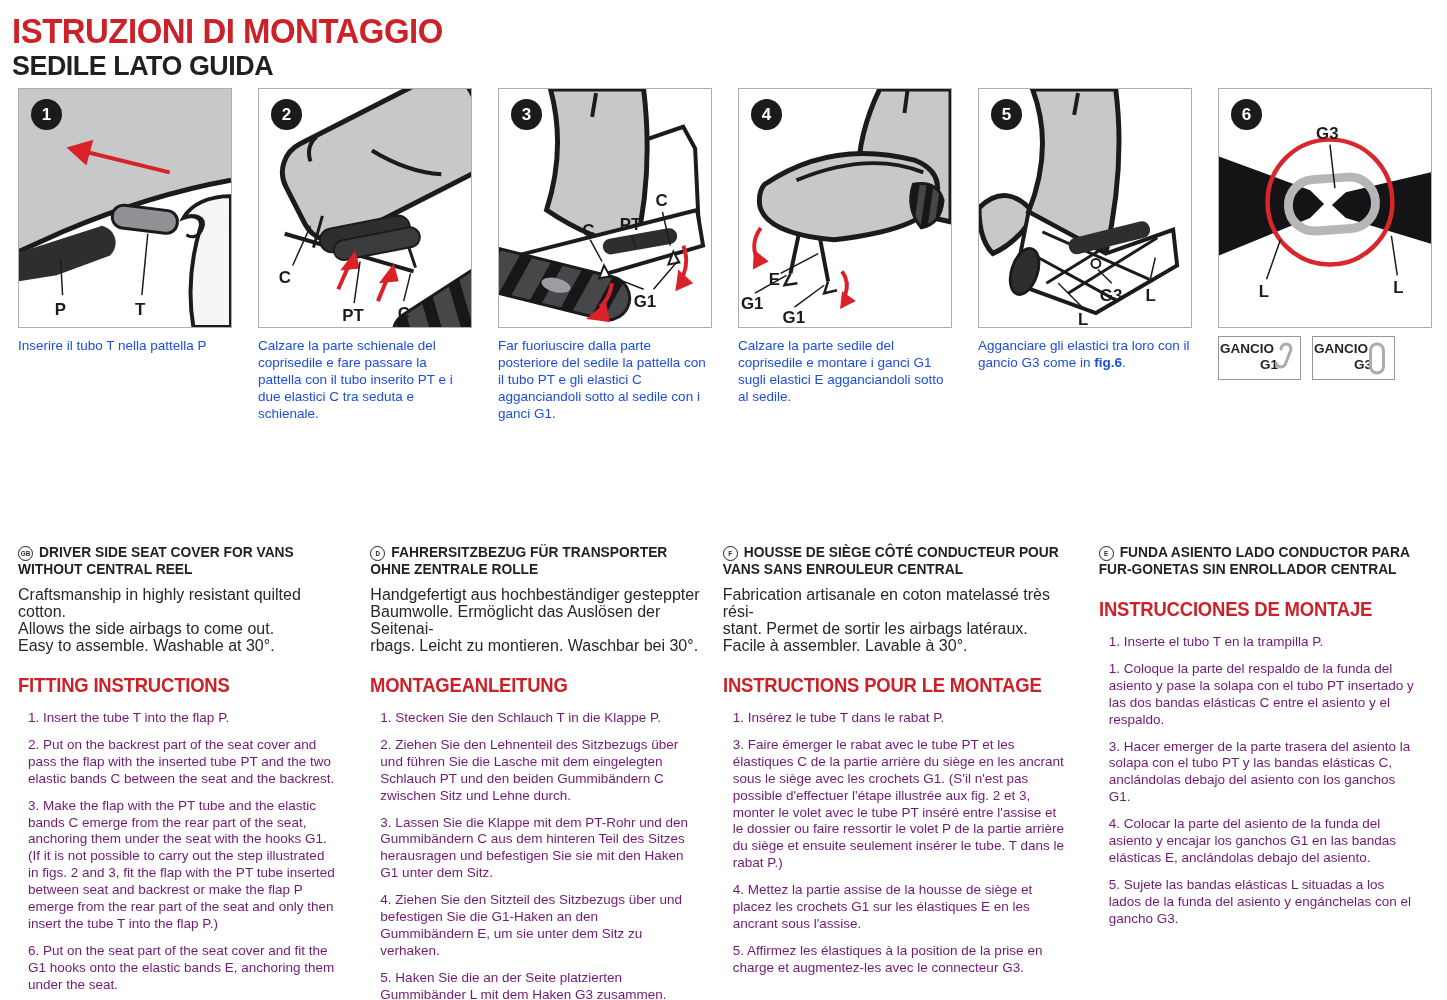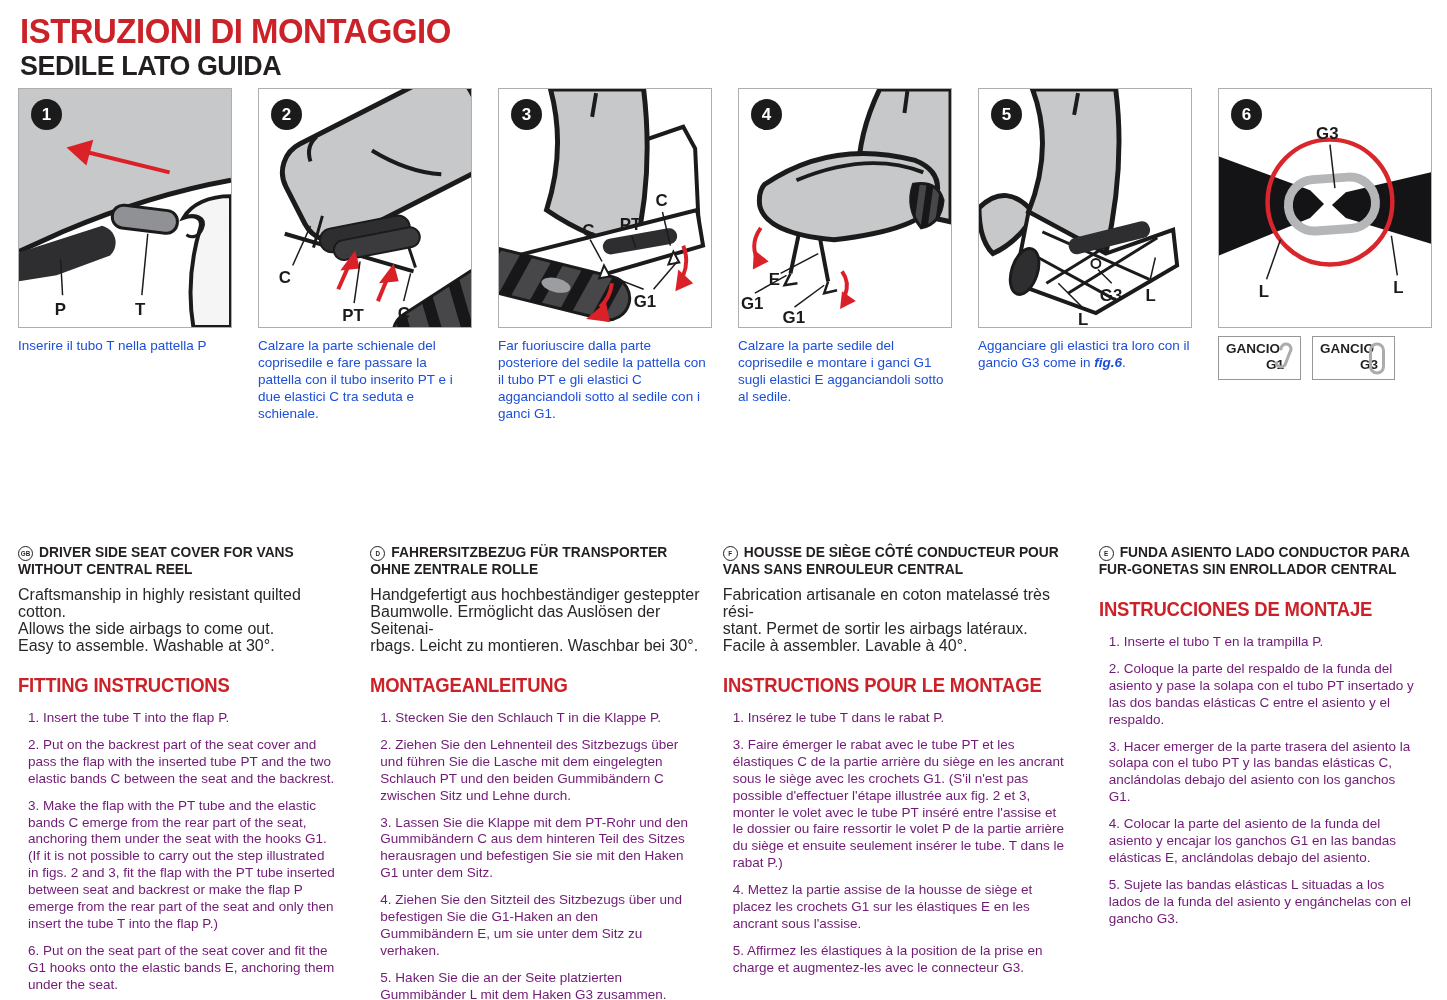--- a/index.html
+++ b/index.html
@@ -1,21 +1,21 @@
 <!DOCTYPE html>
 <html><head>
 <meta charset="utf-8">
 <style>
   html,body{margin:0;padding:0;}
   body{
     width:1447px;height:1000px;overflow:hidden;background:#ffffff;
     font-family:"Liberation Sans",sans-serif;color:#231f20;
   }
   .page{position:relative;width:1447px;height:1000px;}
-  header{padding:12px 0 0 20px;}
+  header{padding:12px 0 0 12px;}
   h1{
     margin:0;font-size:35px;line-height:38px;font-weight:bold;color:#cb2229;
     letter-spacing:-0.5px;transform:scaleX(0.94);transform-origin:left;white-space:nowrap;
   }
   h2{
     margin:0;font-size:28px;line-height:32px;font-weight:bold;color:#231f20;
     letter-spacing:-0.5px;transform:scaleX(0.96);transform-origin:left;white-space:nowrap;
   }
   .figures{
     display:flex;justify-content:space-between;align-items:flex-start;
@@ -26,25 +26,25 @@
     position:relative;width:212px;height:238px;border:1px solid #aeaeae;background:#fff;
   }
   .num{
     position:absolute;top:10px;left:12px;width:31px;height:31px;border-radius:50%;
     background:#1b1b1b;color:#fff;font-size:17px;font-weight:bold;
     display:flex;align-items:center;justify-content:center;z-index:2;
   }
   .caption{
     margin:9px 0 0 0;font-size:13.5px;line-height:17px;color:#1d4ed8;max-width:212px;
   }
-  .caption b{font-weight:bold;font-style:italic;}
+  .caption b{font-weight:bold;}
   .legend-row{display:flex;gap:11px;margin-top:8px;}
   .legend-box{
     position:relative;width:83px;height:44px;border:1px solid #979797;box-sizing:border-box;
-    padding:4px 6px 0 7px;
+    padding:4px 6px 0 1px;
   }
   .legend-box .t1{font-size:13.5px;font-weight:bold;line-height:16px;display:block;width:58px;}
   .legend-box .t2{font-size:13.5px;font-weight:bold;line-height:16px;display:block;width:58px;text-align:right;}
   .legend-box svg{position:absolute;right:7px;top:5px;}
   .columns{
     display:grid;grid-template-columns:repeat(4,1fr);gap:22px;padding:0 18px;
   }
   .col-head{
     margin:0;font-size:13.8px;line-height:17px;font-weight:bold;color:#231f20;
   }
@@ -348,36 +348,36 @@
         <p>3. Lassen Sie die Klappe mit dem PT-Rohr und den Gummibändern C aus dem hinteren Teil des Sitzes herausragen und befestigen Sie sie mit den Haken G1 unter dem Sitz.</p>
         <p>4. Ziehen Sie den Sitzteil des Sitzbezugs über und befestigen Sie die G1-Haken an den Gummibändern E, um sie unter dem Sitz zu verhaken.</p>
         <p>5. Haken Sie die an der Seite platzierten Gummibänder L mit dem Haken G3 zusammen. (Abb. 6)</p>
       </div>
     </div>
 
     <div class="col">
       <h3 class="col-head"><span class="badge">F</span><span>HOUSSE DE SIÈGE CÔTÉ CONDUCTEUR POUR VANS SANS ENROULEUR CENTRAL</span></h3>
       <p class="intro">Fabrication artisanale en coton matelassé très rési-
 stant. Permet de sortir les airbags latéraux.
-Facile à assembler. Lavable à 40°.</p>
+Facile à assembler. Lavable à 30°.</p>
       <h4 class="red-head">INSTRUCTIONS POUR LE MONTAGE</h4>
       <div class="steps">
         <p>1. Insérez le tube T dans le rabat P.</p>
         <p>3. Faire émerger le rabat avec le tube PT et les élastiques C de la partie arrière du siège en les ancrant sous le siège avec les crochets G1. (S'il n'est pas possible d'effectuer l'étape illustrée aux fig. 2 et 3, monter le volet avec le tube PT inséré entre l'assise et le dossier ou faire ressortir le volet P de la partie arrière du siège et ensuite seulement insérer le tube. T dans le rabat P.)</p>
         <p>4. Mettez la partie assise de la housse de siège et placez les crochets G1 sur les élastiques E en les ancrant sous l'assise.</p>
         <p>5. Affirmez les élastiques à la position de la prise en charge et augmentez-les avec le connecteur G3.</p>
       </div>
     </div>
 
     <div class="col">
       <h3 class="col-head"><span class="badge">E</span><span>FUNDA ASIENTO LADO CONDUCTOR PARA FUR-GONETAS SIN ENROLLADOR CENTRAL</span></h3>
       <h4 class="red-head">INSTRUCCIONES DE MONTAJE</h4>
       <div class="steps">
         <p>1. Inserte el tubo T en la trampilla P.</p>
-        <p>2. Coloque la parte del respaldo de la funda del asiento y pase la solapa con el tubo PT insertado y las dos bandas elásticas C entre el asiento y el respaldo.</p>
+        <p>1. Coloque la parte del respaldo de la funda del asiento y pase la solapa con el tubo PT insertado y las dos bandas elásticas C entre el asiento y el respaldo.</p>
         <p>3. Hacer emerger de la parte trasera del asiento la solapa con el tubo PT y las bandas elásticas C, anclándolas debajo del asiento con los ganchos G1.</p>
         <p>4. Colocar la parte del asiento de la funda del asiento y encajar los ganchos G1 en las bandas elásticas E, anclándolas debajo del asiento.</p>
         <p>5. Sujete las bandas elásticas L situadas a los lados de la funda del asiento y engánchelas con el gancho G3.</p>
       </div>
     </div>
 
   </section>
 </div>
 
 </body></html>

